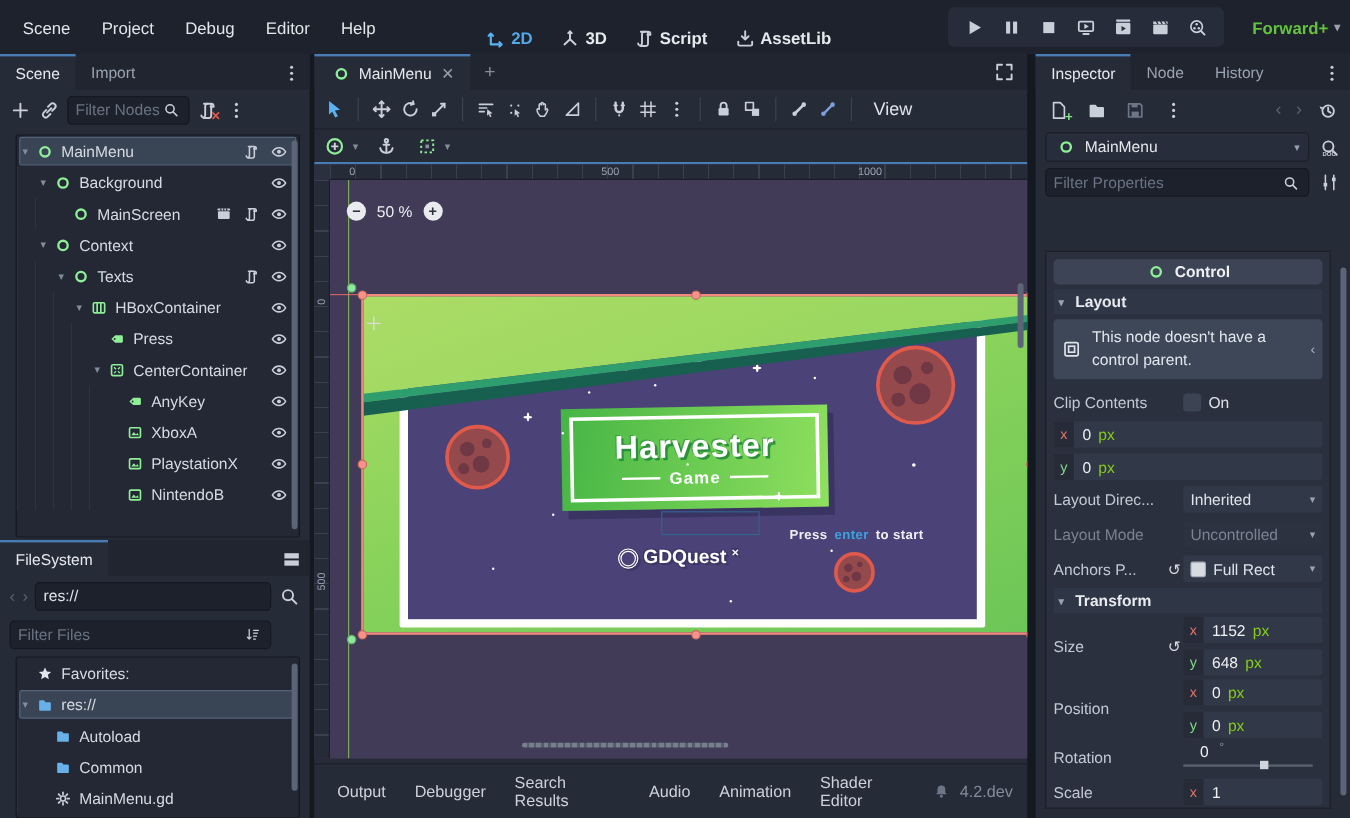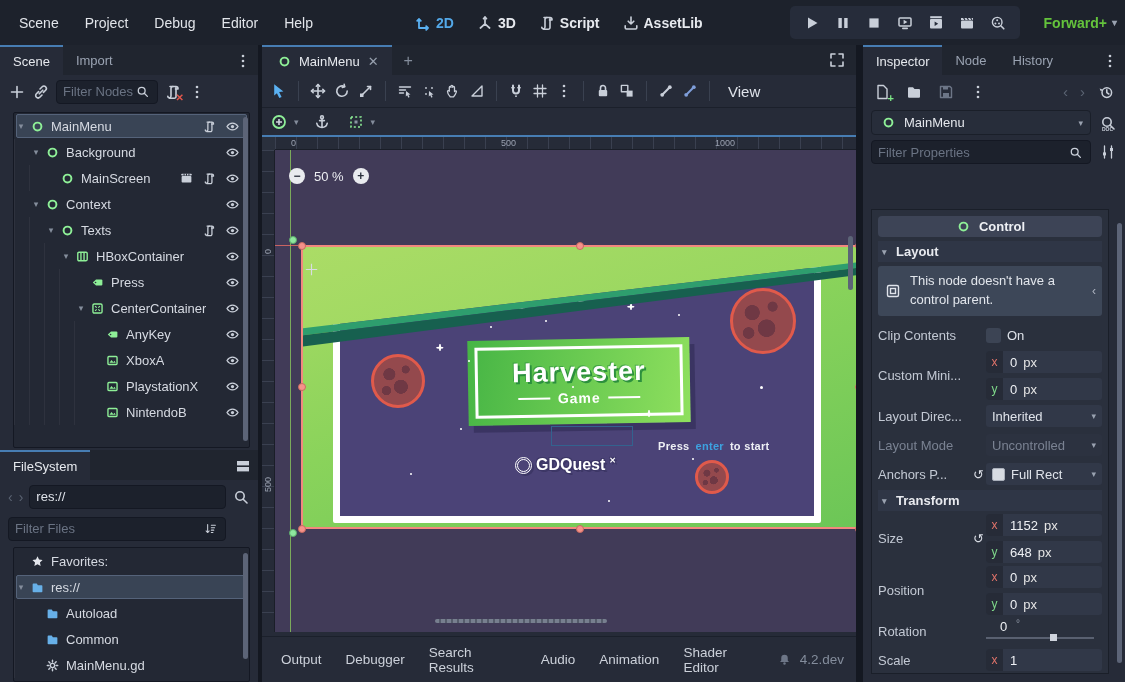--- a/index.html
+++ b/index.html
@@ -12,21 +12,21 @@
   *{box-sizing:border-box; margin:0; padding:0; font-family:"Liberation Sans",sans-serif;}
   html,body{width:1125px;height:682px;overflow:hidden;background:var(--bg);}
   #app{position:absolute;inset:0;background:var(--bg);color:var(--txt);font-size:13px;}
   .ic{display:inline-flex;align-items:center;justify-content:center;width:18px;height:18px;color:#c9cfd9;}
   .ic svg{width:16px;height:16px;display:block;}
   .ic.sm svg{width:13px;height:13px;}
   
   #topbar{position:absolute;left:0;top:0;width:1125px;height:45px;background:var(--topbar);display:flex;align-items:center;}
   #menus{display:flex;gap:4px;padding-left:8px;}
   .menu-item{padding:5px 11px;color:#e2e5ea;font-size:14px;border-radius:4px;cursor:default;}
-  #ctxnav{display:flex;gap:10px;position:absolute;left:408px;top:0;height:45px;align-items:center;}
+  #ctxnav{display:flex;gap:10px;position:absolute;left:398px;top:0;height:45px;align-items:flex-end;}
   .nav-item{display:flex;align-items:center;gap:4px;font-size:14px;font-weight:bold;color:#e6e9ee;padding:4px 6px;}
   .nav-item.active{color:var(--blue);}
   .nav-item.active .ic{color:var(--blue);}
   #playback{position:absolute;left:790px;top:6px;height:33px;display:flex;align-items:center;gap:7px;background:#262c3a;border-radius:5px;padding:0 10px;}
   .pb{width:24px;height:24px;display:flex;align-items:center;justify-content:center;border-radius:3px;}
   #renderer{position:absolute;right:8px;top:0;height:45px;display:flex;align-items:center;gap:5px;color:var(--fgreen);font-weight:bold;font-size:14px;}
   #renderer .chev{color:#9aa2b0;font-size:10px;}
   
   .dock{position:absolute;background:var(--dock);}
   .tabbar{height:30px;background:var(--tabbar);display:flex;align-items:flex-end;position:relative;}
@@ -126,21 +126,21 @@
   .p-row{display:flex;align-items:center;min-height:26px;margin:3px 0;}
   .p-lab{width:108px;flex:none;color:#c3c9d4;font-size:13px;display:flex;align-items:center;gap:4px;overflow:hidden;white-space:nowrap;}
   .p-lab .rv{margin-left:auto;color:#d6dae2;font-size:13px;padding-right:2px;}
   .p-lab.dis{color:#7a8292;}
   .p-val{flex:1;display:flex;align-items:center;gap:6px;}
   .cbx{width:15px;height:15px;border-radius:3px;background:#3c4454;}
   .chip{display:flex;align-items:center;height:22px;background:#313848;border-radius:3px;overflow:hidden;flex:1;}
   .chip .ax{width:17px;height:22px;background:#262b37;display:flex;align-items:center;justify-content:center;font-size:12px;}
   .chip .ax.x{color:#e0736a;}.chip .ax.y{color:#7fd98a;}
   .chip .num{margin-left:7px;color:#eef0f4;}
-  .chip .unit{margin-left:6px;color:#e5e5e5;}
+  .chip .unit{margin-left:6px;color:#84cc16;}
   .dd{flex:1;display:flex;align-items:center;gap:6px;height:22px;background:#313848;border-radius:3px;padding:0 6px;color:#dfe3ea;}
   .dd .chev{margin-left:auto;color:#9aa2b0;font-size:9px;}
   .dd.dis{background:#2c3240;color:#7a8292;}
   .swatch{width:13px;height:13px;background:#d7dbe2;border:1px solid #aab0bb;border-radius:2px;}
   .p-vec{display:flex;margin:3px 0;}
   .p-vec .stack{flex:1;display:flex;flex-direction:column;gap:5px;}
   .slider-wrap{flex:1;position:relative;height:26px;}
   .slider-wrap .v{position:absolute;left:14px;top:1px;color:#eef0f4;}
   .slider-wrap .u{position:absolute;left:30px;top:0;color:#8b93a2;font-size:10px;}
   .slider-wrap .ln{position:absolute;left:0;right:8px;top:19px;height:2px;background:#596070;}
@@ -1059,21 +1059,20 @@
           <span class="chev">‹</span>
         </div>
         <div class="p-row">
           <span class="p-lab">Clip Contents</span>
           <span class="p-val">
             <span class="cbx"></span>
             <span>On</span>
           </span>
         </div>
         <div class="p-vec">
-          <span class="p-lab">Custom Mini...</span>
           <span class="stack">
             <span class="chip">
               <span class="ax x">x</span>
               <span class="num">0</span>
               <span class="unit">px</span>
             </span>
             <span class="chip">
               <span class="ax y">y</span>
               <span class="num">0</span>
               <span class="unit">px</span>

